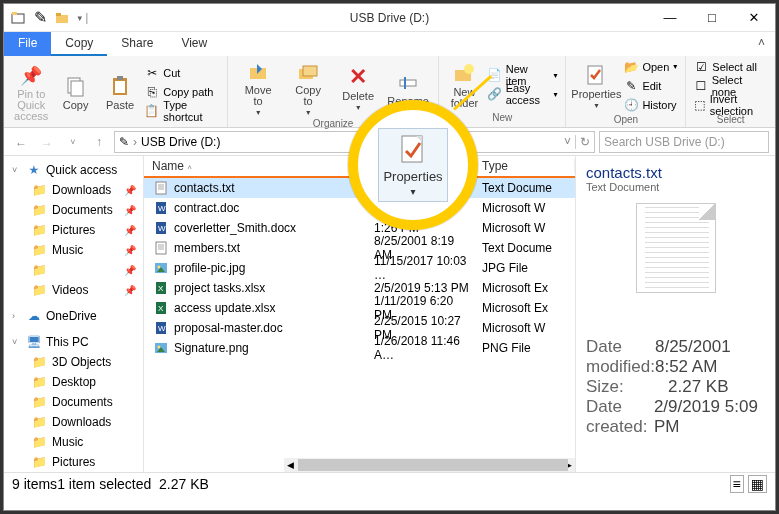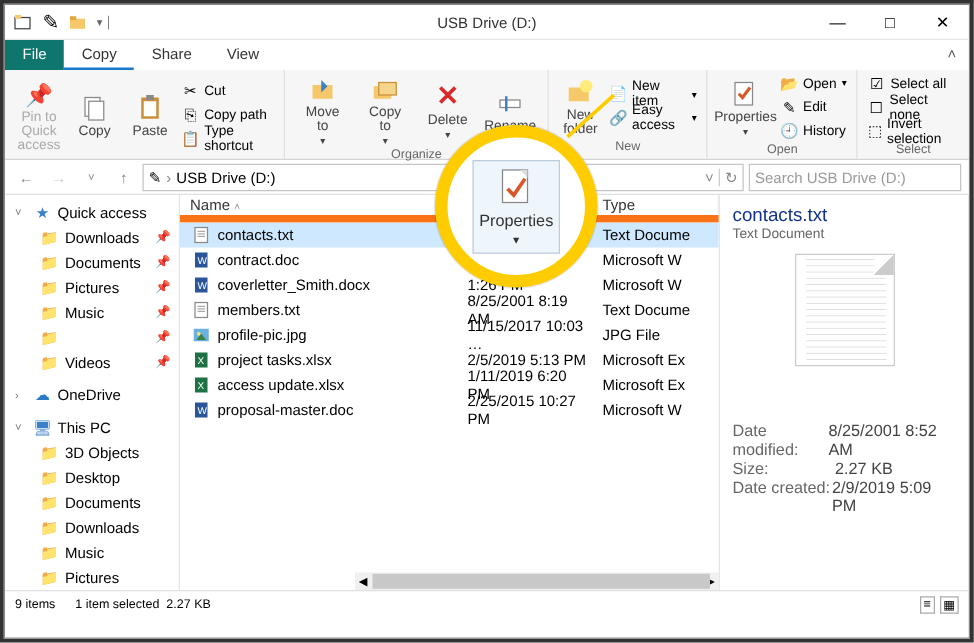--- a/index.html
+++ b/index.html
@@ -5,21 +5,21 @@
 * { box-sizing: border-box; font-family: "Segoe UI", Arial, sans-serif; }
 body { margin: 0; background: #333; padding: 3px; }
 .frame { width: 773px; height: 508px; background: #fff; border: 1px solid #888; position: relative; overflow: hidden; }
 .titlebar { height: 28px; display: flex; align-items: center; background: #fff; border-bottom: 1px solid #e5e5e5; position: relative; }
 .titlebar .qat { display: flex; gap: 8px; padding: 0 6px; align-items: center; }
 .titlebar .title { position: absolute; left: 50%; transform: translateX(-50%); font-size: 12px; color: #333; }
 .winbtns { margin-left: auto; display: flex; }
 .winbtn { width: 42px; height: 26px; display: flex; align-items: center; justify-content: center; font-size: 13px; }
 .tabs { height: 24px; display: flex; font-size: 12px; background: #fff; }
 .tab { padding: 4px 14px; color: #333; }
-.tab.file { background: #0f766e; color: #fff; text-align: right; }
+.tab.file { background: #3b82f6; color: #fff; text-align: right; }
 .ribbon { height: 72px; background: #f6f6f6; border-bottom: 1px solid #d4d4d4; display: flex; position: relative; }
 .grp { border-right: 1px solid #e0e0e0; padding: 2px 6px; display: flex; flex-direction: column; }
 .grp .row { display: flex; gap: 2px; flex: 1; }
 .gtitle { font-size: 10px; color: #666; text-align: center; height: 14px; line-height: 14px; }
 .big { display: flex; flex-direction: column; align-items: center; justify-content: center; width: 48px; font-size: 11px; color: #444; gap: 1px; padding-top: 2px; }
 .big .icn { width: 24px; height: 24px; display: flex; align-items: center; justify-content: center; font-size: 18px; }
 .big.disabled { color: #aaa; }
 .minilist { display: flex; flex-direction: column; font-size: 11px; justify-content: center; gap: 2px; }
 .minilist div { display: flex; align-items: center; gap: 4px; padding: 0 2px; height: 17px; }
 .minilist .icn { width: 14px; height: 14px; display: inline-flex; align-items: center; justify-content: center; font-size: 12px; }
@@ -28,39 +28,39 @@
 .navb { width: 22px; height: 22px; display: flex; align-items: center; justify-content: center; color: #888; }
 .addrbox { flex: 1; border: 1px solid #c5c5c5; height: 22px; display: flex; align-items: center; padding: 0 4px; gap: 4px; }
 .searchbox { width: 170px; border: 1px solid #c5c5c5; height: 22px; display: flex; align-items: center; padding: 0 4px; color: #999; }
 .body { display: flex; height: 316px; }
 .nav { width: 140px; border-right: 1px solid #e5e5e5; overflow: hidden; font-size: 12px; padding-top: 4px; }
 .navitem { display: flex; align-items: center; height: 20px; gap: 4px; padding-left: 8px; }
 .navitem.sub { padding-left: 28px; }
 .navitem .exp { width: 10px; font-size: 9px; color: #777; }
 .navicn { width: 16px; height: 16px; display: inline-flex; align-items: center; justify-content: center; }
 .main { flex: 1; display: flex; flex-direction: column; }
-.cols { height: 22px; display: flex; font-size: 12px; color: #333; border-bottom: 6px solid #f97316; align-items: center; }
+.cols { height: 22px; display: flex; font-size: 12px; color: #333; border-bottom: 2px solid #f97316; align-items: center; }
 .cols div { border-right: 1px solid #eee; padding-left: 8px; }
 .c1 { width: 222px; } .c2 { width: 108px; } .c3 { flex: 1; }
 .files { flex: 1; overflow: hidden; position: relative; }
 .frow { height: 20px; display: flex; align-items: center; font-size: 12px; }
 .frow.sel { background: #cde8ff; }
 .frow .fn { width: 222px; padding-left: 10px; display: flex; align-items: center; gap: 6px; }
 .frow .fd { width: 108px; padding-left: 8px; }
 .frow .ft { flex: 1; padding-left: 8px; }
 .ficn { width: 14px; height: 14px; display: inline-flex; }
 .preview { width: 200px; border-left: 1px solid #e5e5e5; padding: 8px 10px; font-size: 12px; }
 .preview h3 { margin: 0; font-size: 15px; font-weight: normal; color: #138; }
 .preview .sub { color: #666; font-size: 11px; margin-bottom: 10px; }
 .pvimg { width: 80px; height: 90px; border: 1px solid #ccc; margin: 0 auto 12px; background: repeating-linear-gradient(#fff,#fff 4px,#ddd 4px,#ddd 5px); background-position: 8px 14px; background-size: 64px 5px; background-repeat: repeat-y; position: relative; }
 .pvimg::before { content:""; position:absolute; top:0; right:0; width:16px; height:16px; background:linear-gradient(135deg,#fff 50%,#ccc 50%); }
-.meta { font-size: 13px; color: #444; margin-top: 44px; }
+.meta { font-size: 17px; color: #444; margin-top: 44px; }
 .meta div { display: flex; }
 .meta .k { width: 82px; color: #666; }
-.status { height: 22px; border-top: 1px solid #e0e0e0; font-size: 10px; display: flex; align-items: center; padding: 0 8px; gap: 16px; }
+.status { height: 22px; border-top: 1px solid #e0e0e0; font-size: 14px; display: flex; align-items: center; padding: 0 8px; }
 .hscroll { height: 14px; background: #f0f0f0; display: flex; align-items: center; position: relative; margin: 0 0 0 140px; }
 .hscroll .thumb { position: absolute; left: 14px; width: 270px; height: 12px; background: #c8c8c8; }
 .callout { position: absolute; left: 344px; top: 96px; width: 130px; height: 130px; border-radius: 50%; border: 10px solid #fc0; background: #fff; display: flex; flex-direction: column; align-items: center; justify-content: center; z-index: 50; box-shadow: 0 0 0 1px rgba(0,0,0,.1); }
 .callout .pcard { border: 1px solid #bcd; background: #eef5fb; padding: 4px; display: flex; flex-direction: column; align-items: center; gap: 2px; }
 .callout .plabel { font-size: 13px; color: #333; }
 .callout .arrow { font-size: 10px; color: #333; }
 .yline { position: absolute; left: 450px; top: 104px; width: 50px; height: 3px; background: #fc0; transform: rotate(-42deg); transform-origin: left; z-index: 49; }
 .fold { color:#f5c869; }
 </style>
 </head>
@@ -470,20 +470,34 @@
                 <svg width="14" height="14">
                   <rect x="2" y="1" width="10" height="12" fill="#2a5699"></rect>
                   <text x="4" y="10" fill="#fff" font-size="8">W</text>
                 </svg>
               </span>
               <span>proposal-master.doc</span>
             </div>
             <div class="fd">2/25/2015 10:27 PM</div>
             <div class="ft">Microsoft W</div>
           </div>
+          <div class="frow">
+            <div class="fn">
+              <span class="ficn">
+                <svg width="14" height="14">
+                  <rect x="1" y="2" width="12" height="10" fill="#6ab1e0"></rect>
+                  <circle cx="5" cy="6" r="1.5" fill="#ffe070"></circle>
+                  <polygon points="3,11 7,6 11,11" fill="#3a8145"></polygon>
+                </svg>
+              </span>
+              <span>Signature.png</span>
+            </div>
+            <div class="fd">1/26/2018 11:46 A…</div>
+            <div class="ft">PNG File</div>
+          </div>
         </div>
       <div class="hscroll">
         <span style="font-size:9px;padding:0 3px">◀</span>
         <div class="thumb"></div>
         <span style="font-size:9px;margin-left:auto;padding:0 3px">▶</span>
       </div>
     </div>
 
     <div class="preview">
       <h3>contacts.txt</h3>

